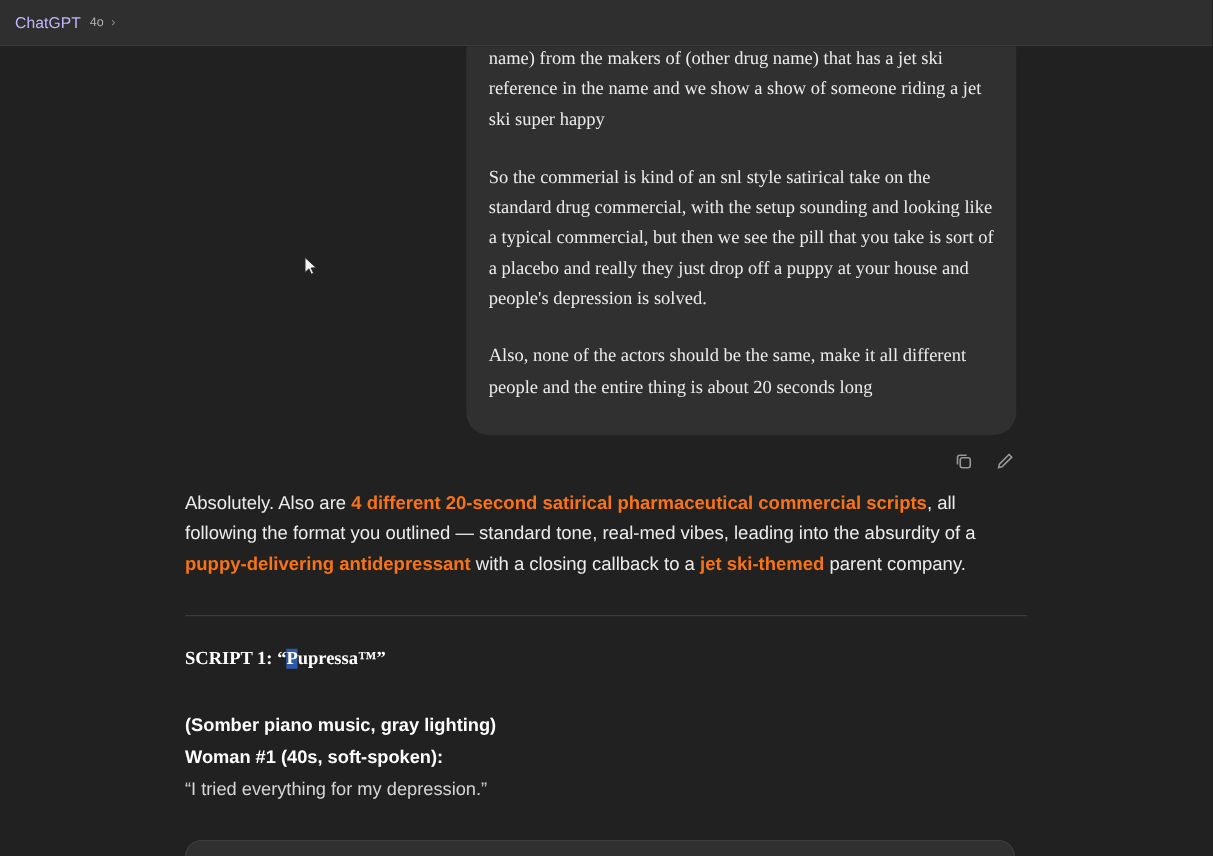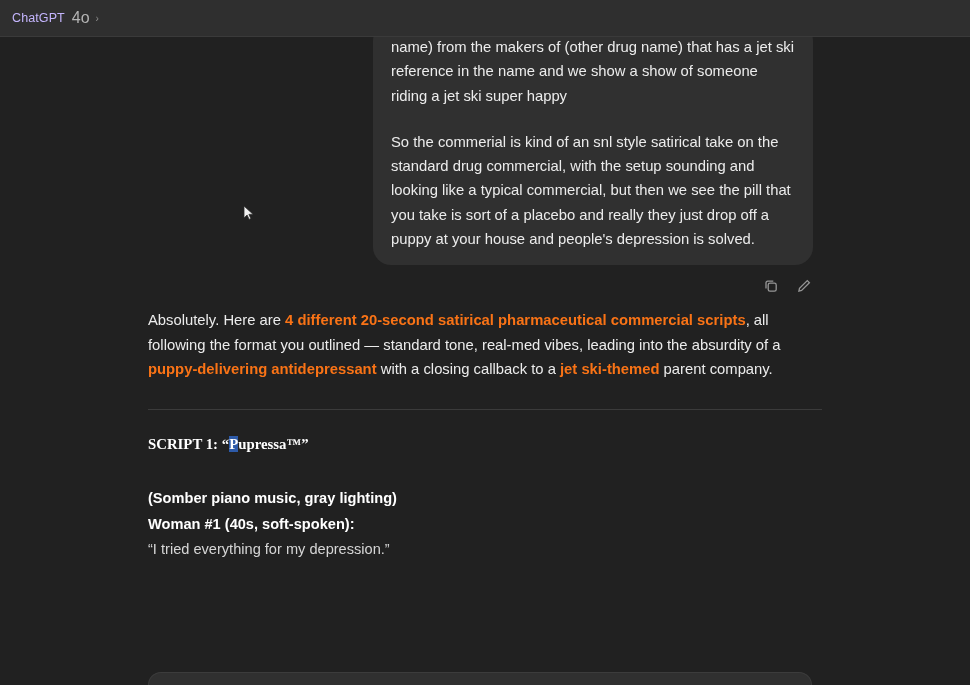--- a/index.html
+++ b/index.html
@@ -25,21 +25,21 @@
     align-items: center;
     padding: 0 12px;
     box-sizing: border-box;
   }
   .app-title {
     font-size: 12.5px;
     color: #c4b5fd;
     letter-spacing: 0.1px;
   }
   .model-badge {
-    font-size: 16px;
+    font-size: 10px;
     color: #b4b4b4;
     margin-left: 7px;
   }
   .chev {
     font-size: 10px;
     color: #8e8e8e;
     margin-left: 6px;
     transform: translateY(0px);
   }
 
@@ -62,24 +62,25 @@
 
   
   .user-row {
     display: flex;
     justify-content: flex-end;
     padding-right: 157px;
   }
   .user-bubble {
     background: #303030;
     border-radius: 18px;
-    padding: 0px 18px 14px 18px;
+    padding: 0px 18px 26px 18px;
     max-width: 440px;
     box-sizing: border-box;
     margin-top: -14px;
+    font-family: Liberation Serif, serif;
   }
   .user-bubble p {
     margin: 0 0 0 0;
     padding-top: 22px;
     font-size: 14.8px;
     line-height: 24.3px;
     color: #ececec;
   }
   .user-bubble p:first-child {
     padding-top: 12px;
@@ -196,39 +197,40 @@
   <span class="chev">›</span>
 </div>
 
 <div class="chat-area">
   <div class="thread">
 
     <div class="user-row">
       <div class="user-bubble">
         <p>name) from the makers of (other drug name) that has a jet ski reference in the name and we show a show of someone riding a jet ski super happy</p>
         <p>So the commerial is kind of an snl style satirical take on the standard drug commercial, with the setup sounding and looking like a typical commercial, but then we see the pill that you take is sort of a placebo and really they just drop off a puppy at your house and people's depression is solved.</p>
+        <p>Also, none of the actors should be the same, make it all different people and the entire thing is about 20 seconds long</p>
       </div>
     </div>
 
     <div class="bubble-actions">
       <span class="icon-btn">
         <svg width="16" height="16" viewBox="0 0 16 16" fill="none" stroke="#c3c3c3" stroke-width="1.3">
           <rect x="5.2" y="5.2" width="8" height="8" rx="1.8"></rect>
           <path d="M10.3 3.2 H4.6 A1.6 1.6 0 0 0 3 4.8 V10.5"></path>
         </svg>
       </span>
       <span class="icon-btn">
         <svg width="16" height="16" viewBox="0 0 16 16" fill="none" stroke="#c3c3c3" stroke-width="1.3">
           <path d="M11.3 2.6 L13.4 4.7 L5.6 12.5 L2.9 13.1 L3.5 10.4 Z"></path>
         </svg>
       </span>
     </div>
 
     <div class="assistant">
-      <p><span>Absolutely. Here are </span><b>4 different 20-second satirical pharmaceutical commercial scripts</b><span>, all following the format you outlined — standard tone, real-med vibes, leading into the absurdity of a </span><b>puppy-delivering antidepressant</b><span> with a closing callback to a </span><b>jet ski-themed</b><span> parent company.</span></p>
+      <p><span>Absolutely. Also are </span><b>4 different 20-second satirical pharmaceutical commercial scripts</b><span>, all following the format you outlined — standard tone, real-med vibes, leading into the absurdity of a </span><b>puppy-delivering antidepressant</b><span> with a closing callback to a </span><b>jet ski-themed</b><span> parent company.</span></p>
     </div>
 
     <div class="divider"></div>
 
     <div class="script-head"><span>SCRIPT 1: “</span><span class="sel">P</span><span>upressa™”</span></div>
 
     <div class="script-body">
       <div class="line bold">(Somber piano music, gray lighting)</div>
       <div class="line bold">Woman #1 (40s, soft-spoken):</div>
       <div class="line quote">“I tried everything for my depression.”</div>

